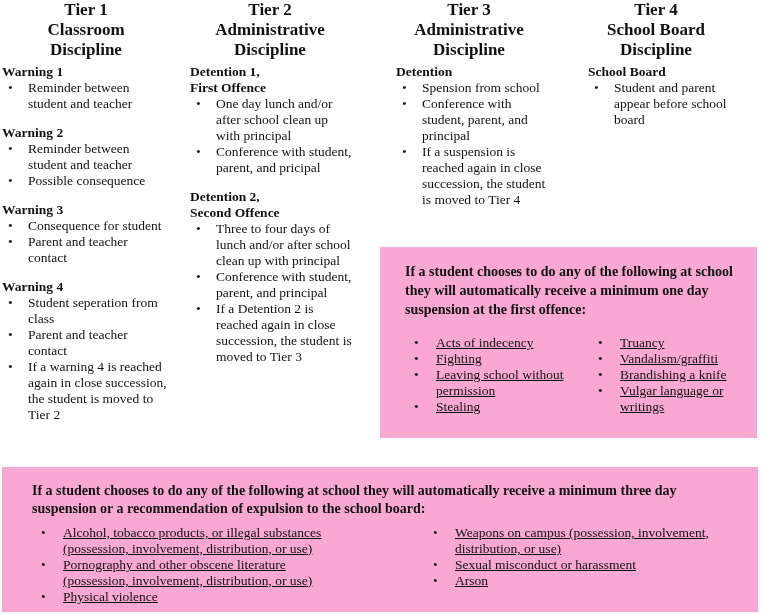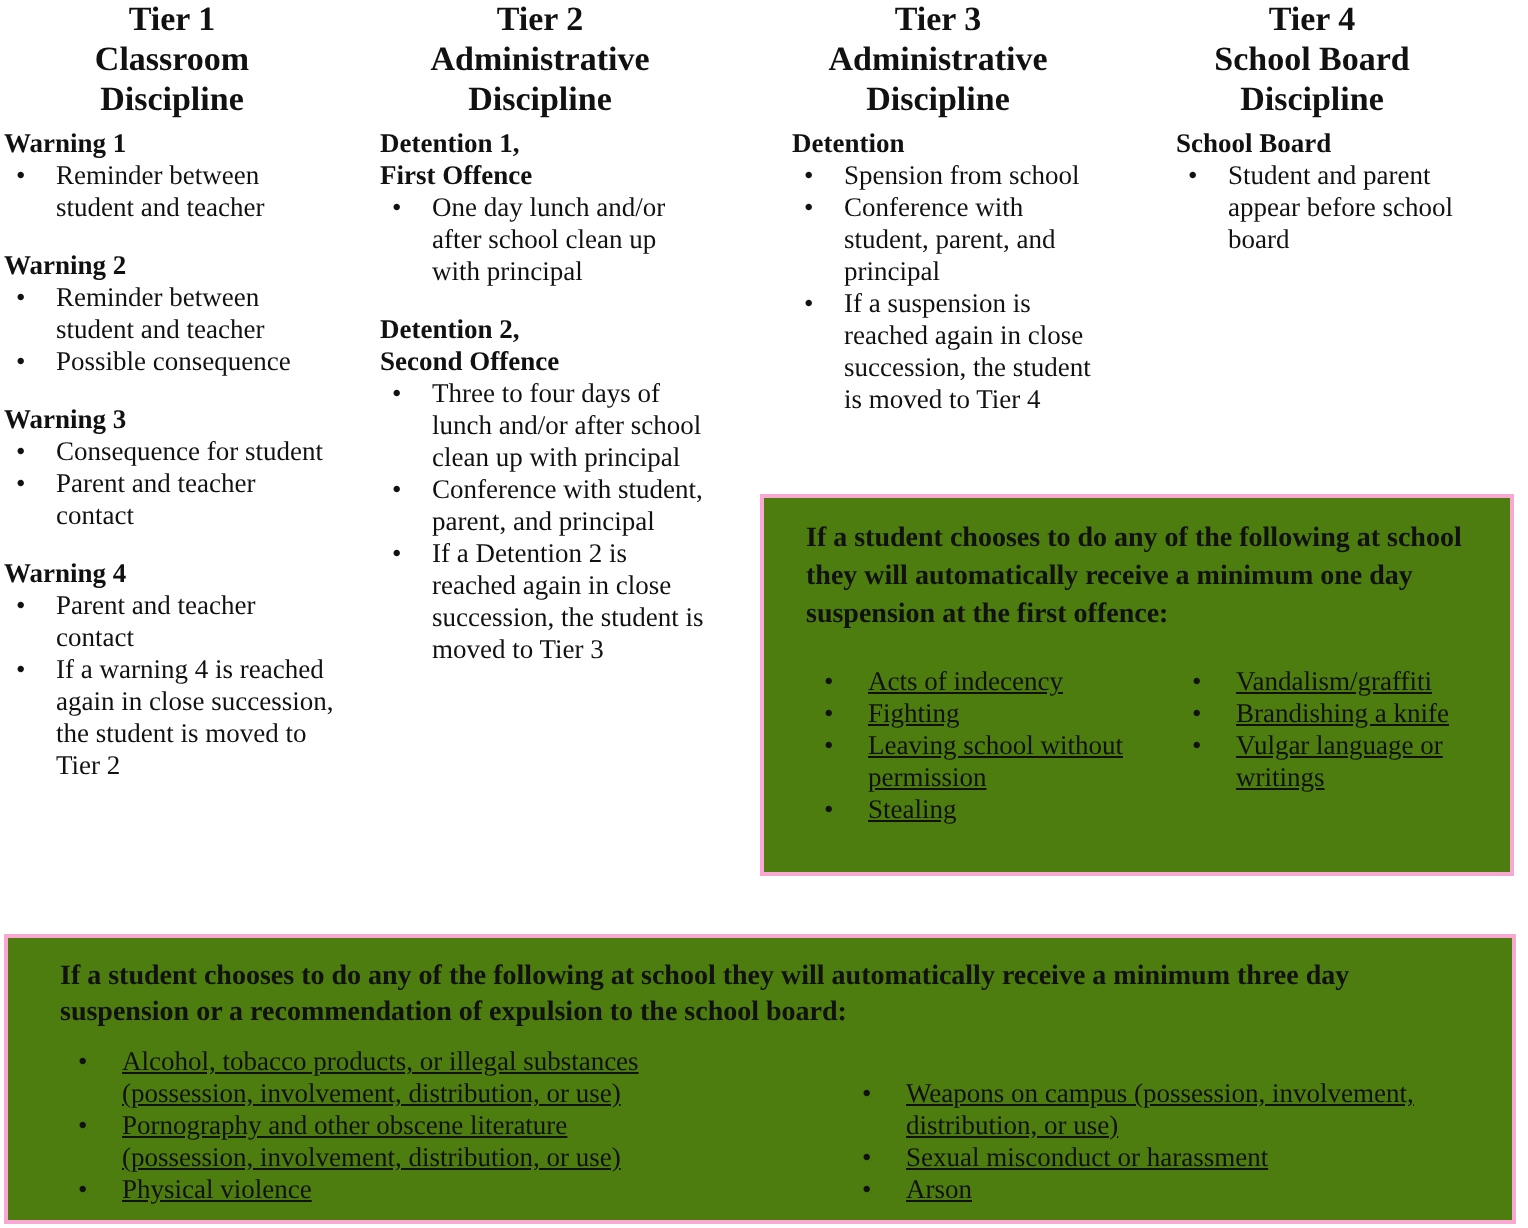--- a/index.html
+++ b/index.html
@@ -35,32 +35,32 @@
     font-weight:bold; font-size:13.5px; line-height:16px;
     white-space:pre-line; margin-top:13px;
   }
   .col-body .section:first-child .subhead { margin-top:0; }
 
   ul.blist { list-style:none; margin:0; padding:0; font-size:13.5px; line-height:16px; }
   ul.blist li { position:relative; padding-left:26px; white-space:pre-line; }
   ul.blist li::before { content:"\2022"; position:absolute; left:6px; top:0; }
 
   
-  .rule-box { position:absolute; border:2px solid #f9a8d4; box-sizing:border-box; background:#4d7c0f; }
+  .rule-box { position:absolute; border:4px solid #f9a8d4; box-sizing:border-box; background:#f9a8d4; }
   #one-day-box   { left:380px; top:247px; width:377px; height:191px; padding:11px 8px 0 21px; }
   #three-day-box { left:2px;   top:467px; width:756px; height:145px; padding:11px 8px 0 26px; }
 
   .box-title { font-weight:bold; font-size:14px; line-height:19px; white-space:pre-line; }
   #three-day-box .box-title { line-height:18px; }
 
   .box-lists { display:flex;text-decoration:underline; }
   #one-day-box .box-lists { margin-top:16px; }
   #one-day-box .box-col-left  { width:184px; }
   #one-day-box .box-col-right { width:155px; }
-  #three-day-box .box-lists { margin-top:7px;align-items:flex-end; }
+  #three-day-box .box-lists { margin-top:7px; }
   #three-day-box .box-col-left  { width:392px; }
   #three-day-box .box-col-right { width:315px; }
   .rule-box ul.blist li { padding-left:31px; }
   .rule-box ul.blist li::before { left:9px; }
 </style>
 </head>
 <body>
 
 <div class="page">
 
@@ -85,37 +85,39 @@
       <div class="section">
         <div class="subhead">Warning 3</div>
         <ul class="blist">
           <li>Consequence for student</li>
           <li>Parent and teacher contact</li>
         </ul>
       </div>
       <div class="section">
         <div class="subhead">Warning 4</div>
         <ul class="blist">
+          <li>Student seperation from class</li>
           <li>Parent and teacher contact</li>
           <li>If a warning 4 is reached again in close succession, the student is moved to Tier 2</li>
         </ul>
       </div>
     </div>
   </div>
 
   <div class="tier-col" id="col2">
     <div class="col-header">Tier 2
 Administrative
 Discipline</div>
     <div class="col-body">
       <div class="section">
         <div class="subhead">Detention 1,
 First Offence</div>
         <ul class="blist">
           <li>One day lunch and/or after school clean up with principal</li>
+          <li>Conference with student, parent, and pricipal</li>
         </ul>
       </div>
       <div class="section">
         <div class="subhead">Detention 2,
 Second Offence</div>
         <ul class="blist">
           <li>Three to four days of lunch and/or after school clean up with principal</li>
           <li>Conference with student, parent, and principal</li>
           <li>If a Detention 2 is reached again in close succession, the student is moved to Tier 3</li>
         </ul>
@@ -161,20 +163,21 @@
       <div class="box-col-left">
         <ul class="blist">
           <li>Acts of indecency</li>
           <li>Fighting</li>
           <li>Leaving school without permission</li>
           <li>Stealing</li>
         </ul>
       </div>
       <div class="box-col-right">
         <ul class="blist">
+          <li>Truancy</li>
           <li>Vandalism/graffiti</li>
           <li>Brandishing a knife</li>
           <li>Vulgar language or writings</li>
         </ul>
       </div>
     </div>
   </div>
 
   <div class="rule-box" id="three-day-box">
     <div class="box-title">If a student chooses to do any of the following at school they will automatically receive a minimum three day

